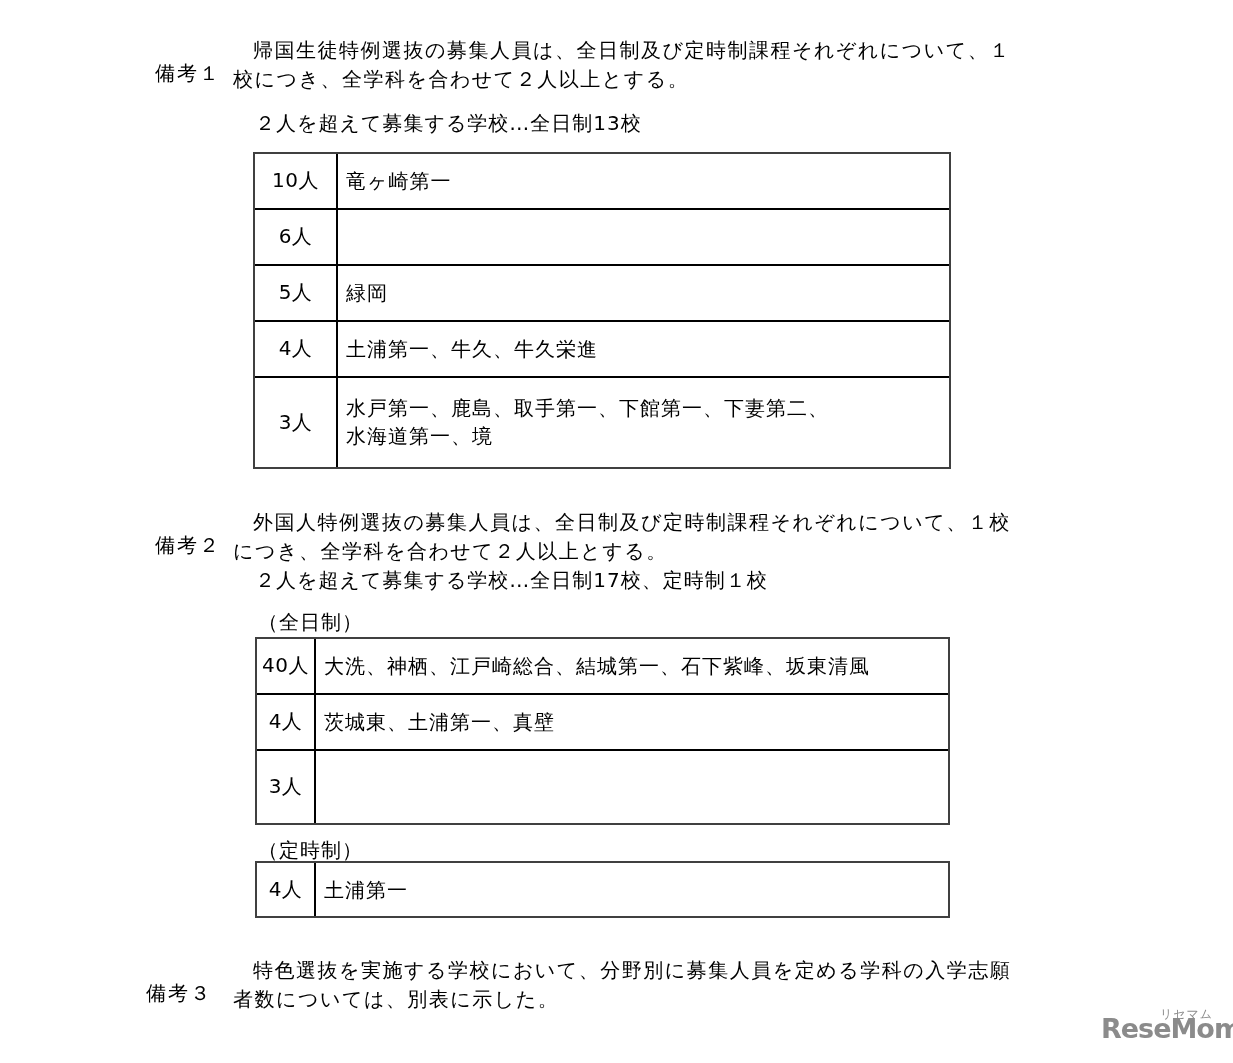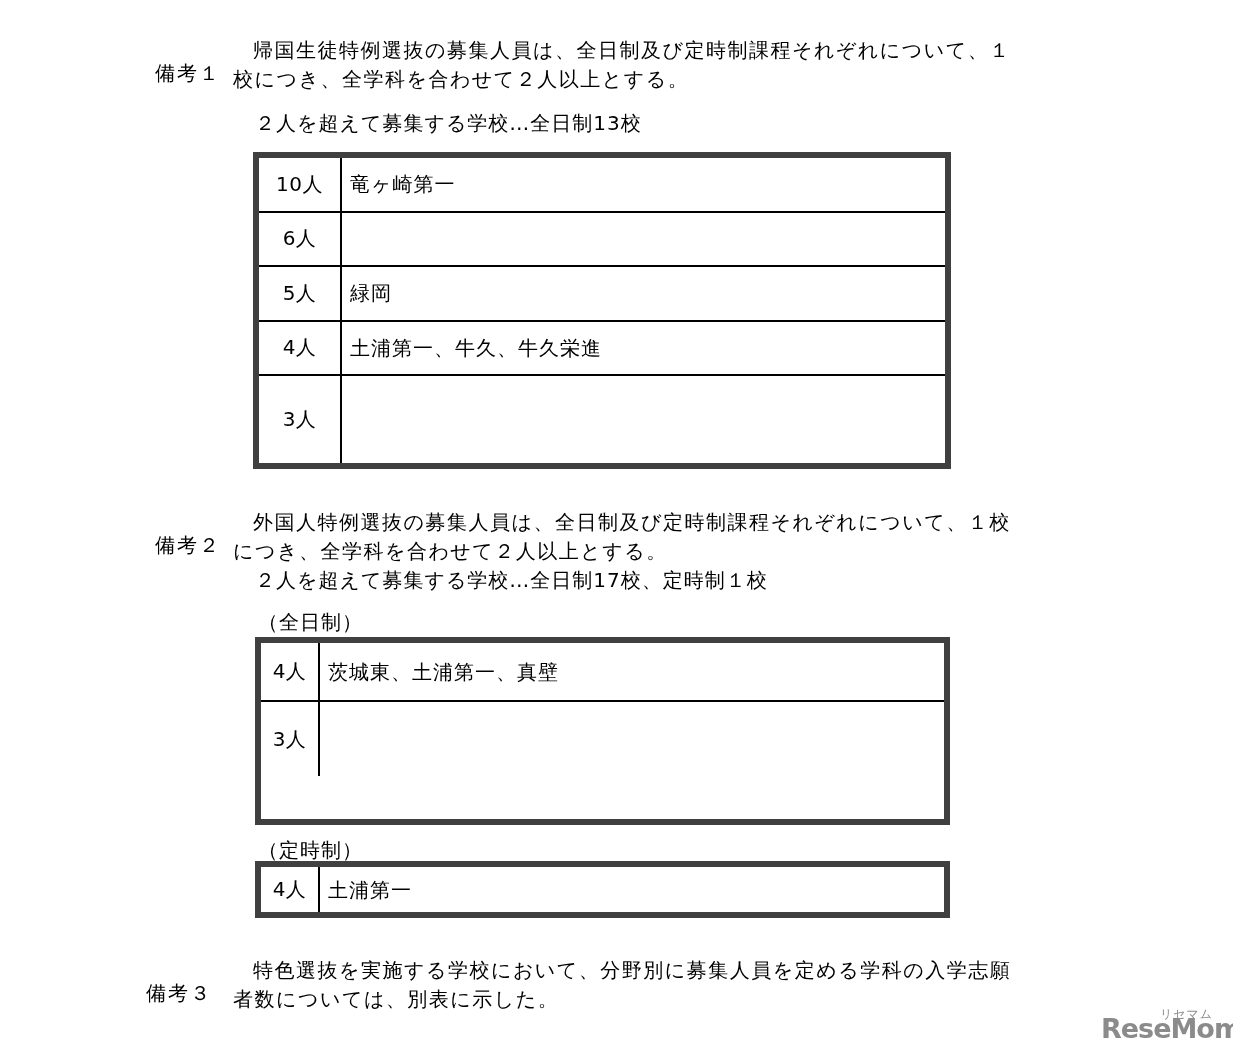--- a/index.html
+++ b/index.html
@@ -8,21 +8,21 @@
     font-family:"DejaVu Sans","Liberation Sans",sans-serif;
     color:#000;overflow:hidden;
   }
   .abs{position:absolute;}
   .jtext{font-size:20px;line-height:29px;letter-spacing:1.5px;white-space:nowrap;}
   .note-label{font-size:20px;letter-spacing:2px;white-space:nowrap;margin-top:24px;}
   .subhead{font-size:20px;letter-spacing:1px;white-space:nowrap;}
   .section-label{font-size:20px;letter-spacing:1px;white-space:nowrap;}
 
   .qtable{
-    border:6px solid #404040;background:#fff;
+    border:2px solid #404040;background:#fff;
     display:flex;flex-direction:column;box-sizing:border-box;
   }
   .qrow{display:flex;flex-direction:row;box-sizing:border-box;}
   .qrow + .qrow{border-top:2px solid #000;}
   .cell-count{
     display:flex;align-items:center;justify-content:center;
     border-right:2px solid #000;box-sizing:border-box;
     font-size:20px;letter-spacing:0.5px;flex:0 0 auto;
   }
   .cell-schools{
@@ -76,30 +76,36 @@
   <div class="qrow r-m">
     <div class="cell-count">5人</div>
     <div class="cell-schools">緑岡</div>
   </div>
   <div class="qrow r-m">
     <div class="cell-count">4人</div>
     <div class="cell-schools">土浦第一、牛久、牛久栄進</div>
   </div>
   <div class="qrow r-l">
     <div class="cell-count">3人</div>
+    <div class="cell-schools">水戸第一、鹿島、取手第一、下館第一、下妻第二、
+水海道第一、境</div>
   </div>
 </div>
 
 <div class="abs note-label" style="left:155px;top:508px;">備考２</div>
 <div class="abs jtext" style="left:253px;top:508px;">外国人特例選抜の募集人員は、全日制及び定時制課程それぞれについて、１校</div>
 <div class="abs jtext" style="left:233px;top:537px;">につき、全学科を合わせて２人以上とする。</div>
 <div class="abs subhead" style="left:255px;top:567px;">２人を超えて募集する学校…全日制17校、定時制１校</div>
 <div class="abs section-label" style="left:258px;top:609px;">（全日制）</div>
 
 <div id="t2" class="abs qtable">
+  <div class="qrow r-s">
+    <div class="cell-count">40人</div>
+    <div class="cell-schools">大洗、神栖、江戸崎総合、結城第一、石下紫峰、坂東清風</div>
+  </div>
   <div class="qrow r-m">
     <div class="cell-count">4人</div>
     <div class="cell-schools">茨城東、土浦第一、真壁</div>
   </div>
   <div class="qrow r-l">
     <div class="cell-count">3人</div>
   </div>
 </div>
 
 <div class="abs section-label" style="left:258px;top:837px;">（定時制）</div>

